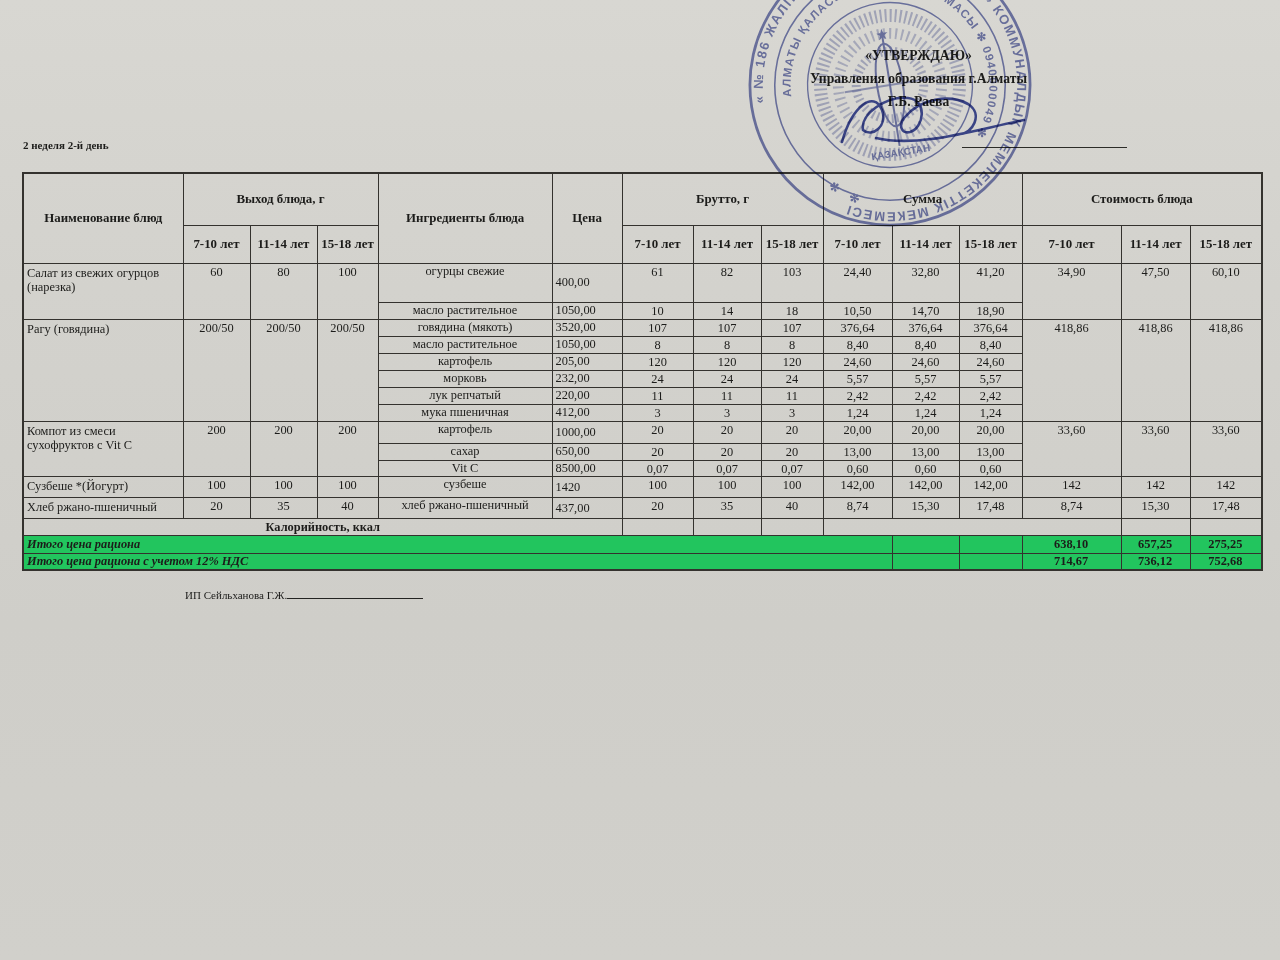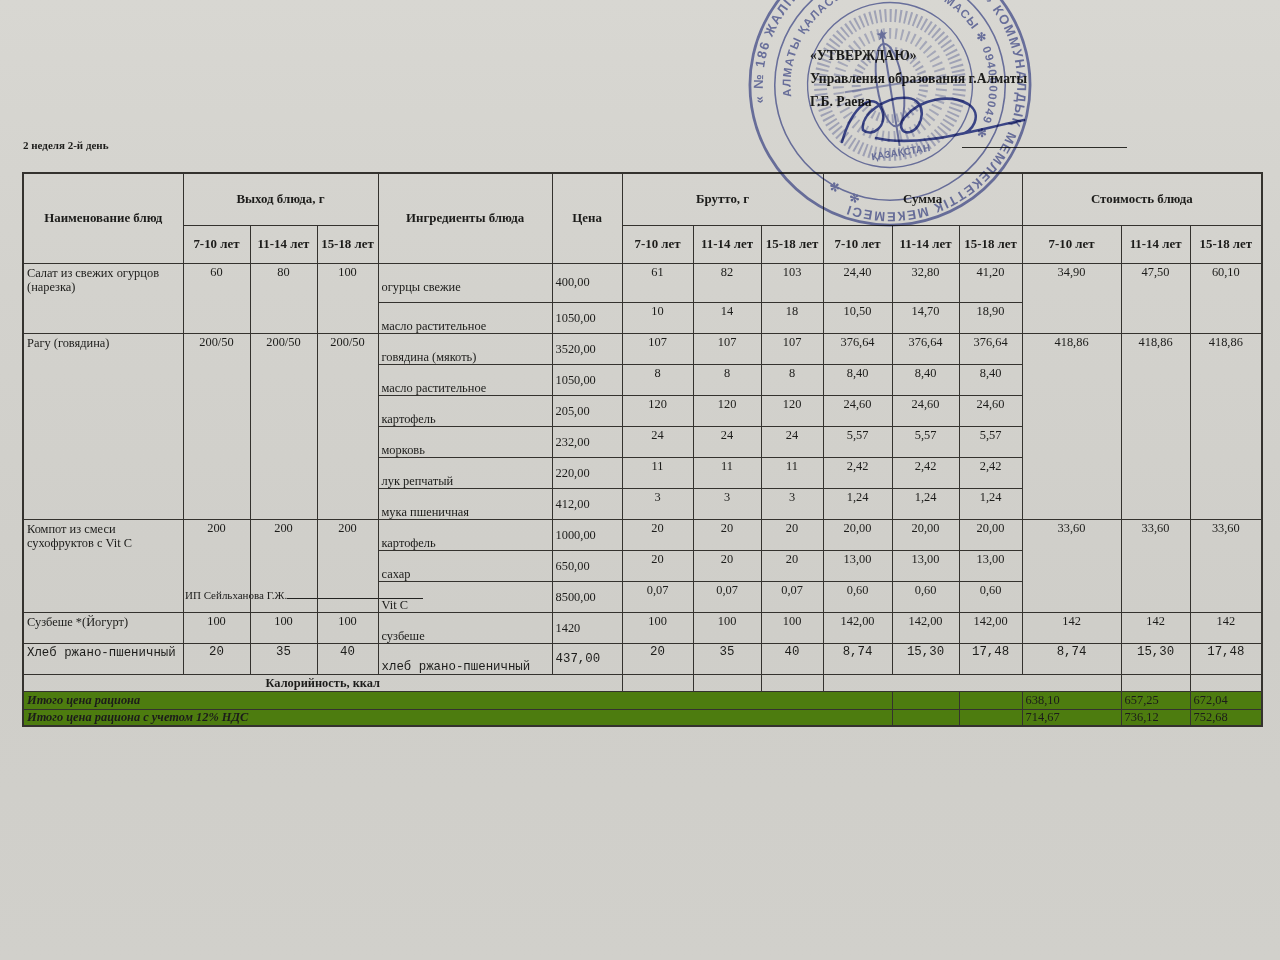--- a/index.html
+++ b/index.html
@@ -5,21 +5,21 @@
   html,body{margin:0;padding:0;}
   body{
     width:1280px;height:960px;position:relative;overflow:hidden;
     font-family:"Liberation Serif", serif;color:#1c1c1a;
     background:linear-gradient(180deg,#d8d7d2 0%,#d3d2cd 30%,#cfcec9 65%,#d1d0cb 100%);
   }
   .week-label{
     position:absolute;left:23px;top:139px;font-size:11px;font-weight:bold;
   }
   .approval{
-    position:absolute;right:253px;top:44px;text-align:left;
+    position:absolute;right:253px;top:44px;text-align:center;
     font-size:13.6px;font-weight:bold;line-height:23px;z-index:2;
   }
   .sign-rule{
     position:absolute;left:962px;top:147px;width:165px;height:0;
     border-top:1.6px solid #2c2c28;z-index:2;
   }
   table{
     position:absolute;left:22px;top:172px;width:1240px;
     border-collapse:collapse;table-layout:fixed;
     border:2px solid #34322e;z-index:1;
@@ -28,25 +28,25 @@
     border:1.5px solid #34322e;padding:0 3px;font-size:12.4px;
     line-height:1.13;overflow:hidden;
   }
   thead th{font-weight:bold;vertical-align:middle;font-size:12.9px;padding:2px;}
   tr.h1{height:52px}
   tr.h2{height:38px}
   td{vertical-align:top;}
   td.dish{text-align:left;padding-top:2px;}
   td.out,td.num,td.cost{text-align:center;padding-top:1px;}
   td.price{text-align:left;vertical-align:middle;}
-  td.ing{text-align:left;padding-top:16px;}
+  td.ing{text-align:center;padding-top:0;}
   td.cal{font-weight:bold;text-align:center;vertical-align:middle;}
-  tr.tot td{background:#4d7c0f;}
+  tr.tot td{background:#22c55e;}
   td.tlabel{font-weight:bold;font-style:italic;text-align:left;vertical-align:middle;}
-  td.tval{font-weight:normal;text-align:left;vertical-align:middle;padding-right:4px;}
+  td.tval{font-weight:bold;text-align:center;vertical-align:middle;padding-right:4px;}
   .footer-sign{
     position:absolute;left:185px;top:584px;font-size:11px;
   }
   .footer-sign .sig-line{
     display:inline-block;width:136px;border-bottom:1.4px solid #232321;height:14px;
   }
   .stamp{
     position:absolute;left:741px;top:-64px;width:298px;height:298px;
     transform:rotate(-9deg);opacity:0.74;mix-blend-mode:multiply;
     z-index:5;pointer-events:none;
@@ -291,21 +291,21 @@
         <td class="num">100</td>
         <td class="num">100</td>
         <td class="num">100</td>
         <td class="num">142,00</td>
         <td class="num">142,00</td>
         <td class="num">142,00</td>
         <td rowspan="1" class="cost">142</td>
         <td rowspan="1" class="cost">142</td>
         <td rowspan="1" class="cost">142</td>
       </tr>
-      <tr style="height: 21px; font-family: Liberation Mono, monospace;">
+      <tr style="height: 21px;">
         <td rowspan="1" class="dish">Хлеб ржано-пшеничный</td>
         <td rowspan="1" class="out">20</td>
         <td rowspan="1" class="out">35</td>
         <td rowspan="1" class="out">40</td>
         <td class="ing">хлеб ржано-пшеничный</td>
         <td class="price">437,00</td>
         <td class="num">20</td>
         <td class="num">35</td>
         <td class="num">40</td>
         <td class="num">8,74</td>
@@ -323,21 +323,21 @@
         <td colspan="4"></td>
         <td class="num"></td>
         <td class="num"></td>
       </tr>
       <tr class="tot" style="height: 18px;">
         <td colspan="10" class="tlabel">Итого цена рациона</td>
         <td class="tempty"></td>
         <td class="tempty"></td>
         <td class="tval">638,10</td>
         <td class="tval">657,25</td>
-        <td class="tval">672,04</td>
+        <td class="tval">275,25</td>
       </tr>
       <tr class="tot" style="height: 17px;">
         <td colspan="10" class="tlabel">Итого цена рациона с учетом 12% НДС</td>
         <td class="tempty"></td>
         <td class="tempty"></td>
         <td class="tval">714,67</td>
         <td class="tval">736,12</td>
         <td class="tval">752,68</td>
       </tr>
     </tbody>

